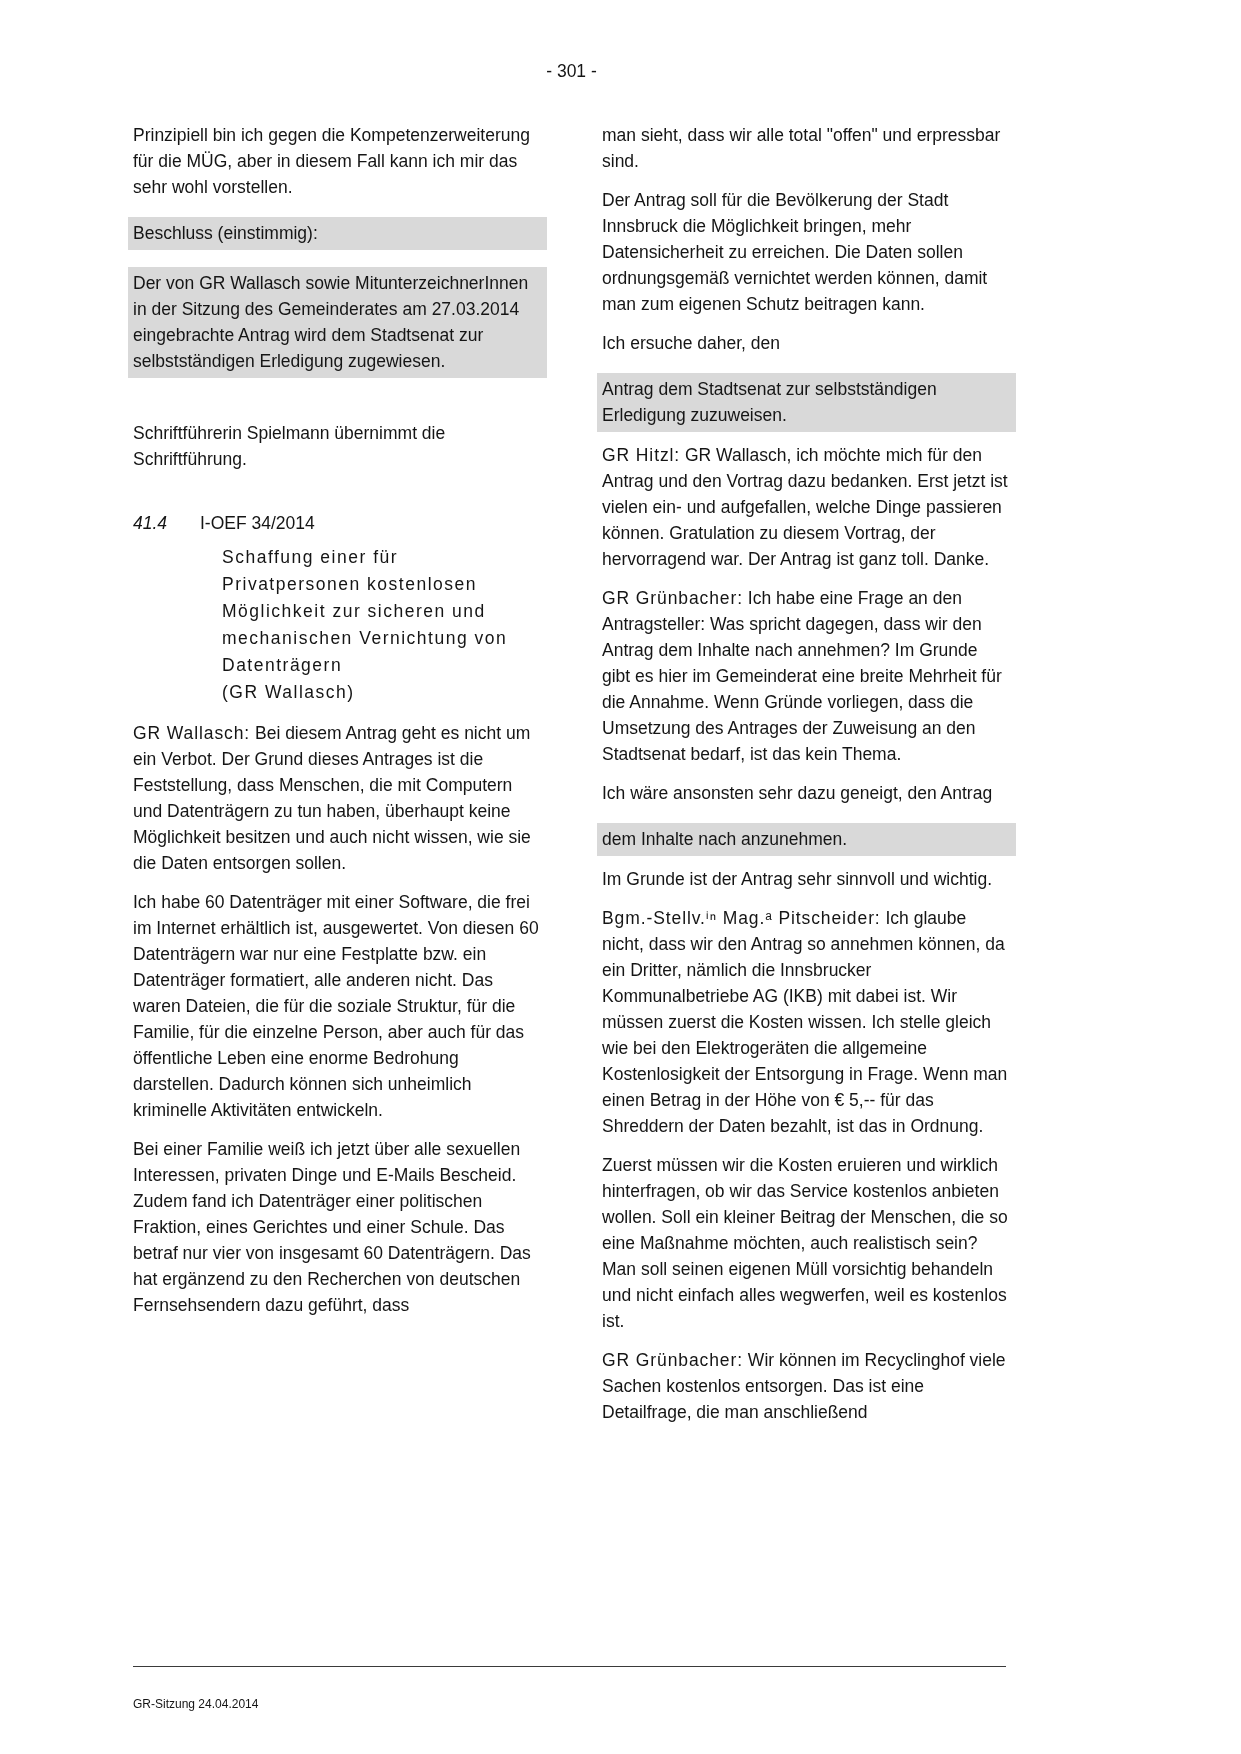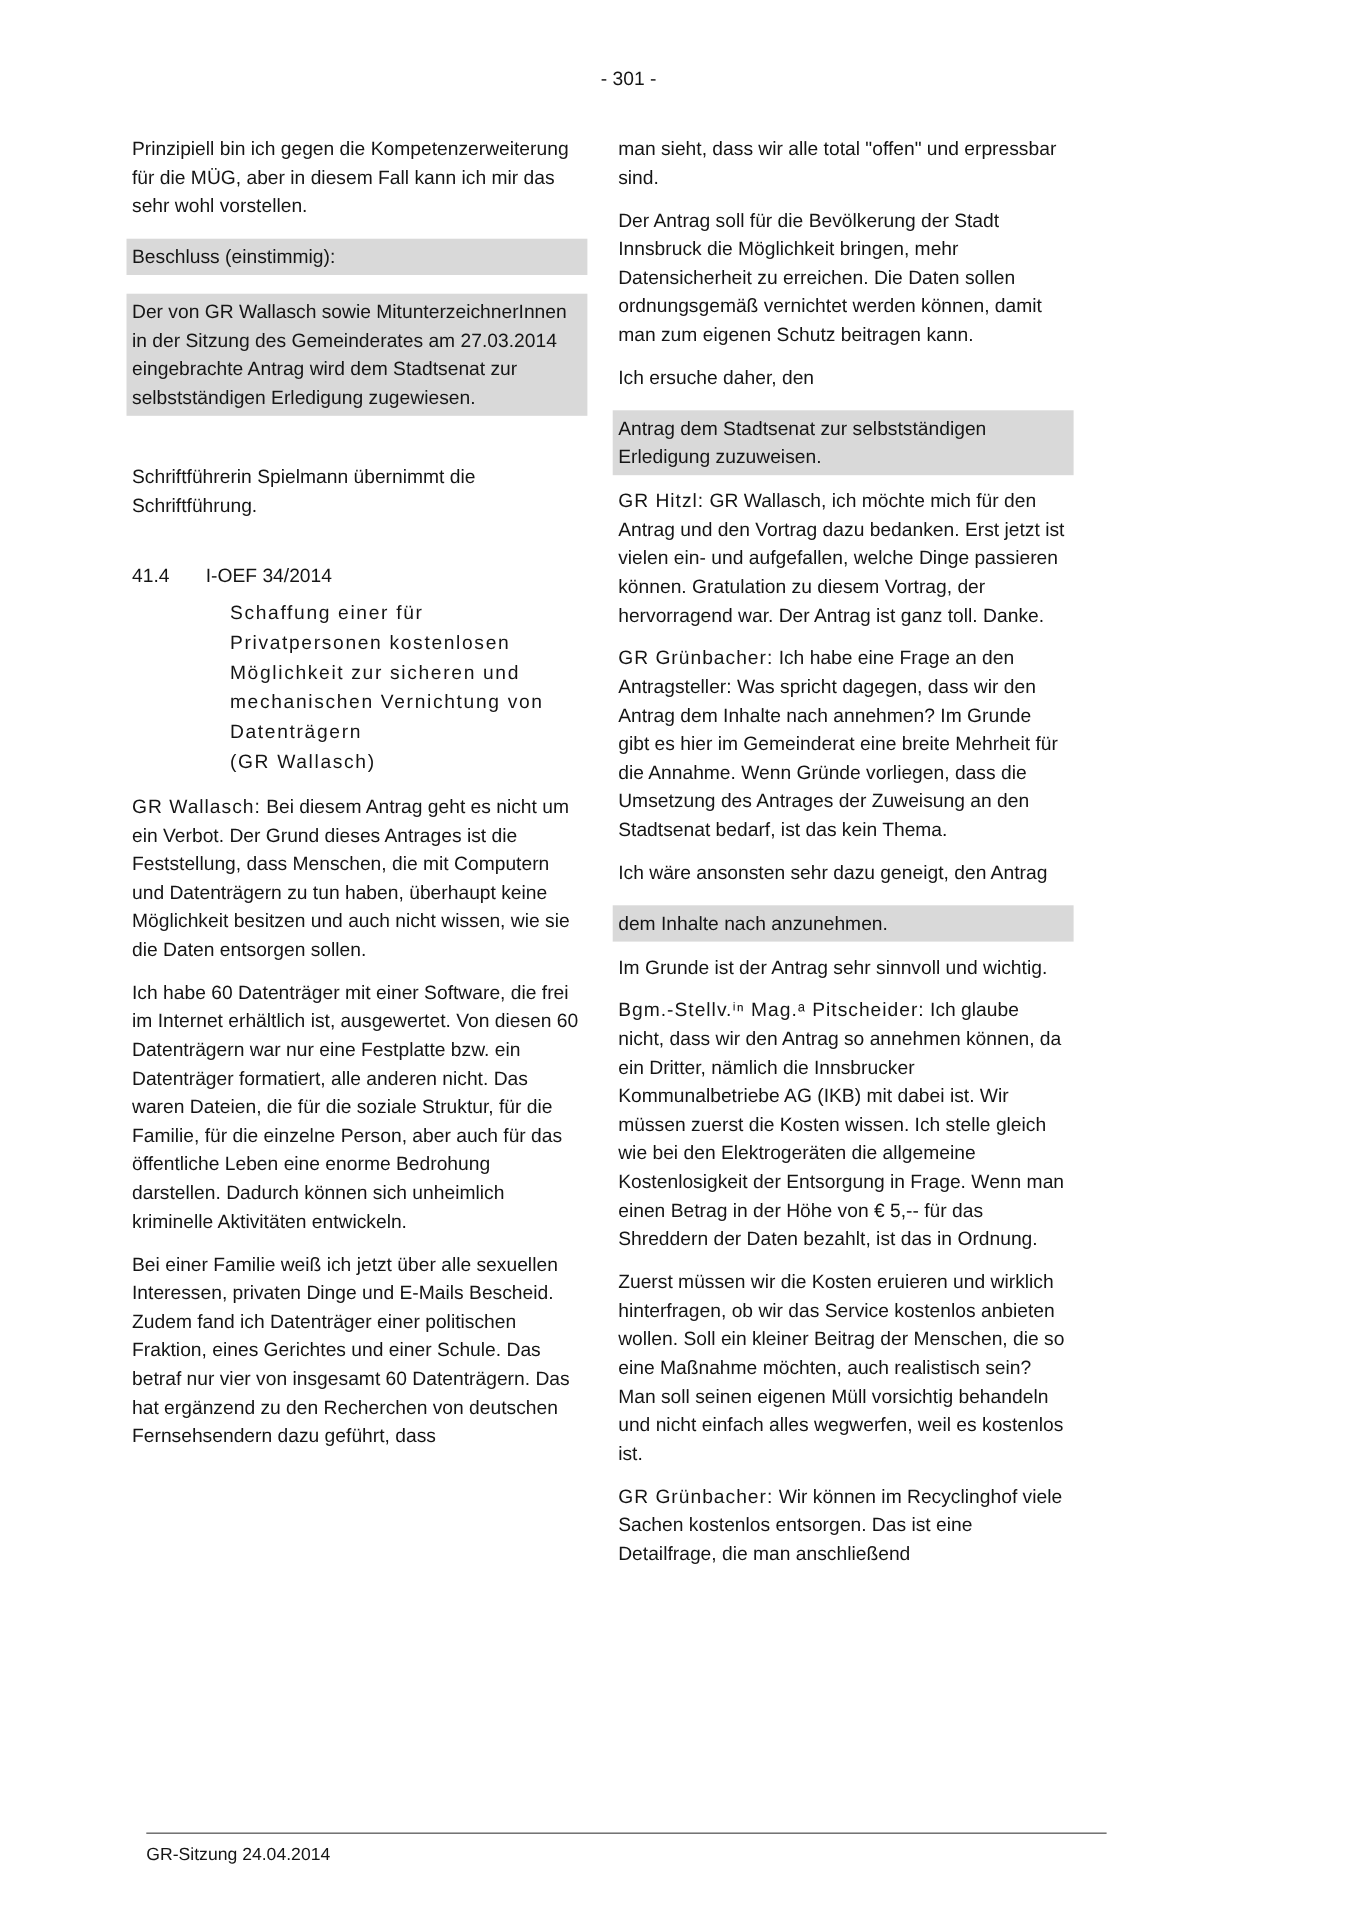--- a/index.html
+++ b/index.html
@@ -13,47 +13,47 @@
     color:#151515;
     overflow:hidden;
   }
   .page-number{
     position:absolute;
     top:58px;left:133px;width:877px;
     text-align:center;
   }
   .content{
     position:absolute;
-    top:122px;left:120px;width:880px;
-    display:flex;gap:34px;
+    top:122px;left:133px;width:880px;
+    display:flex;gap:61px;
   }
   .col{width:408px;}
   .para{margin:0 0 13px 0;}
   .highlight{
     background:#d9d9d9;
     padding:3px 6px 4px 5px;
     margin:17px -6px 10px -5px;
   }
   .gap-lg{margin-top:42px;}
   .speaker{letter-spacing:0.9px;}
   .heading{margin:38px 0 14px 0;}
   .heading-row{display:flex;}
-  .heading-num{width:67px;flex:0 0 67px;}
+  .heading-num{width:67px;flex:0 0 67px;font-style:italic;}
   .heading-sub{
     margin-left:89px;margin-top:8px;
     letter-spacing:1.5px;
     line-height:27px;
   }
   .heading-author{margin-left:89px;letter-spacing:1.5px;line-height:27px;}
   .footer{
     position:absolute;
     left:133px;top:1666px;width:873px;
     border-top:1.5px solid #3a3a3a;
-    padding-top:7px;
-    font-size:16px;
+    padding-top:24px;
+    font-size:12px;
   }
 </style>
 </head>
 <body>
 
 <div class="page">
 
   <div class="page-number">- 301 -</div>
 
   <div class="content">

